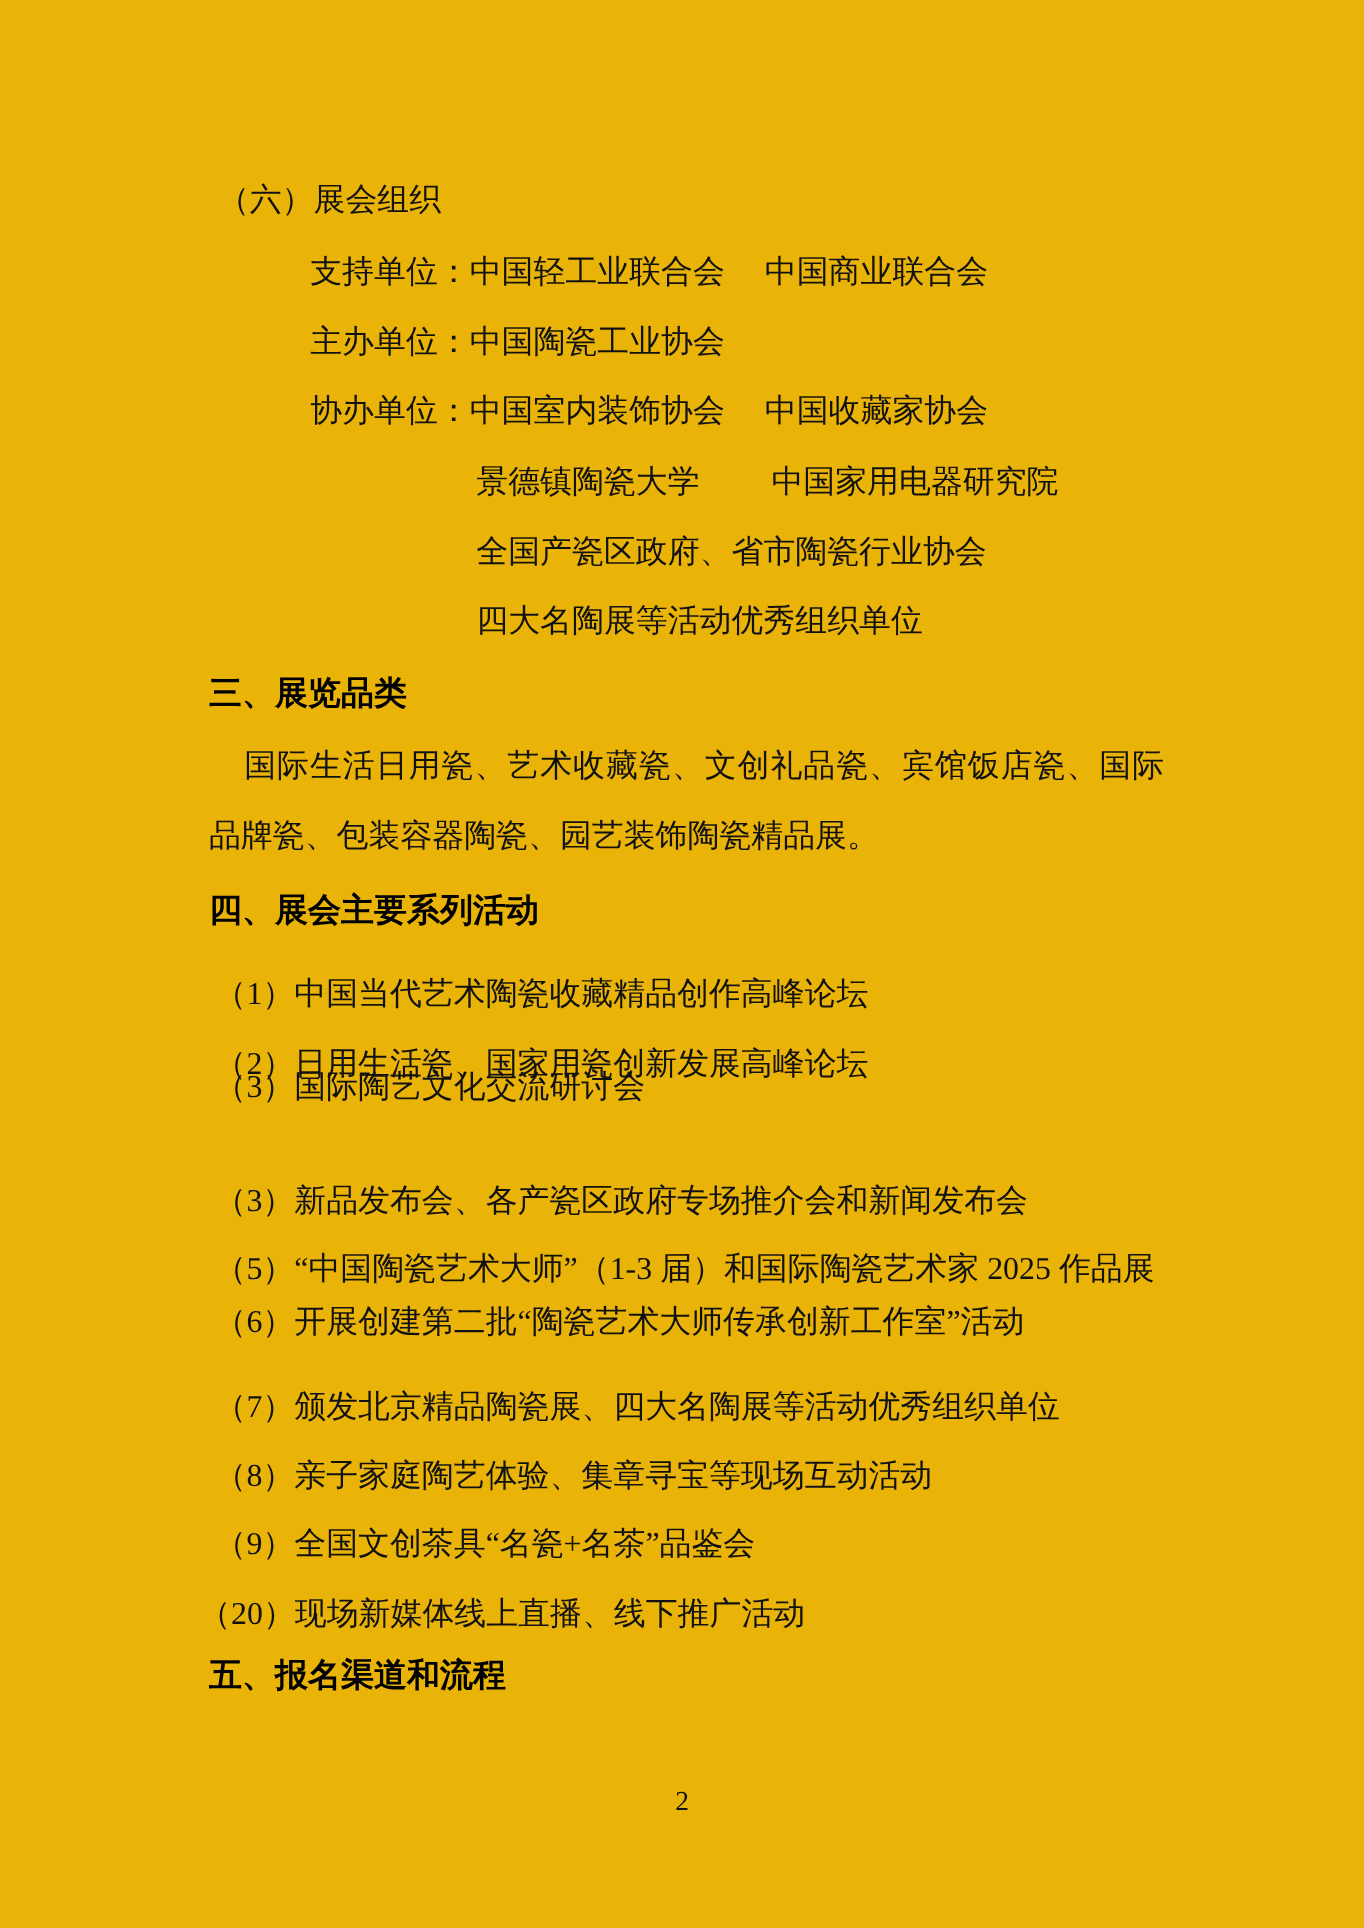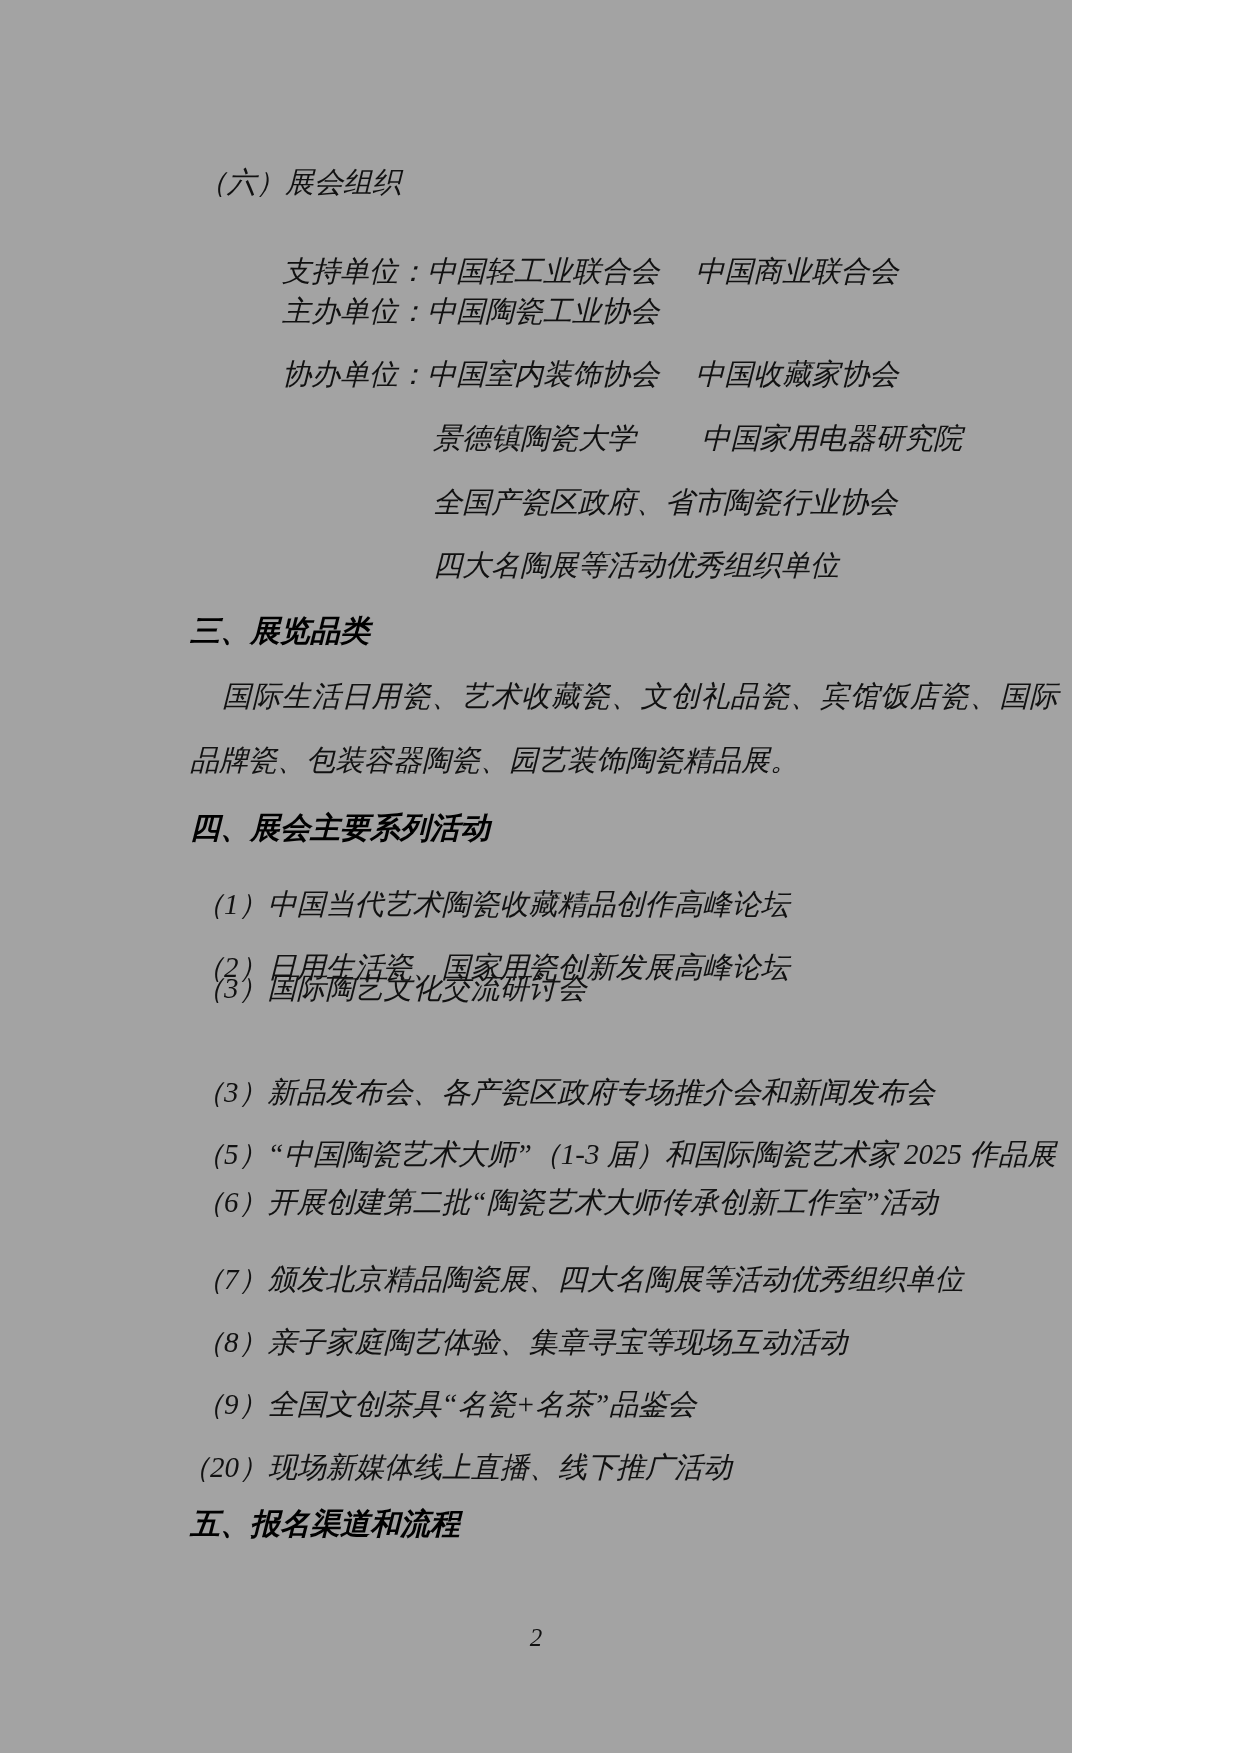--- a/index.html
+++ b/index.html
@@ -2,43 +2,42 @@
 <html><head>
 <meta charset="utf-8">
 <style>
   html, body {
     margin: 0;
     padding: 0;
     background: #ffffff;
   }
   .page {
     position: relative;
-    width: 1072px;
+    width: 1240px;
     height: 1753px;
-    background: #a3a3a3;
+    background: #eab308;
     color: #000000;
     font-family: "Liberation Serif", "DejaVu Serif", serif;
     overflow: hidden;
-    font-style: italic;
   }
   .ln {
     position: absolute;
     font-size: 29px;
     line-height: 1.15;
     white-space: pre;
     color: #111111;
   }
   .hd {
     font-weight: 700;
     font-size: 30px;
     color: #000000;
   }
   
   .l-sec6  { top: 166px;  left: 198px; }
-  .l-sup   { top: 231px;  left: 282px; margin-top: 24px; }
+  .l-sup   { top: 231px;  left: 282px; }
   .l-host  { top: 295px;  left: 282px; }
   .l-coorg { top: 358px;  left: 282px; }
   .l-cont1 { top: 422px;  left: 433px; }
   .l-cont2 { top: 486px;  left: 433px; }
   .l-cont3 { top: 549px;  left: 433px; }
   
   .l-h3    { top: 614px;  left: 190px; }
   .l-b1    { top: 680px;  left: 222px; letter-spacing: 0.9px; }
   .l-b2    { top: 744px;  left: 190px; }
   

